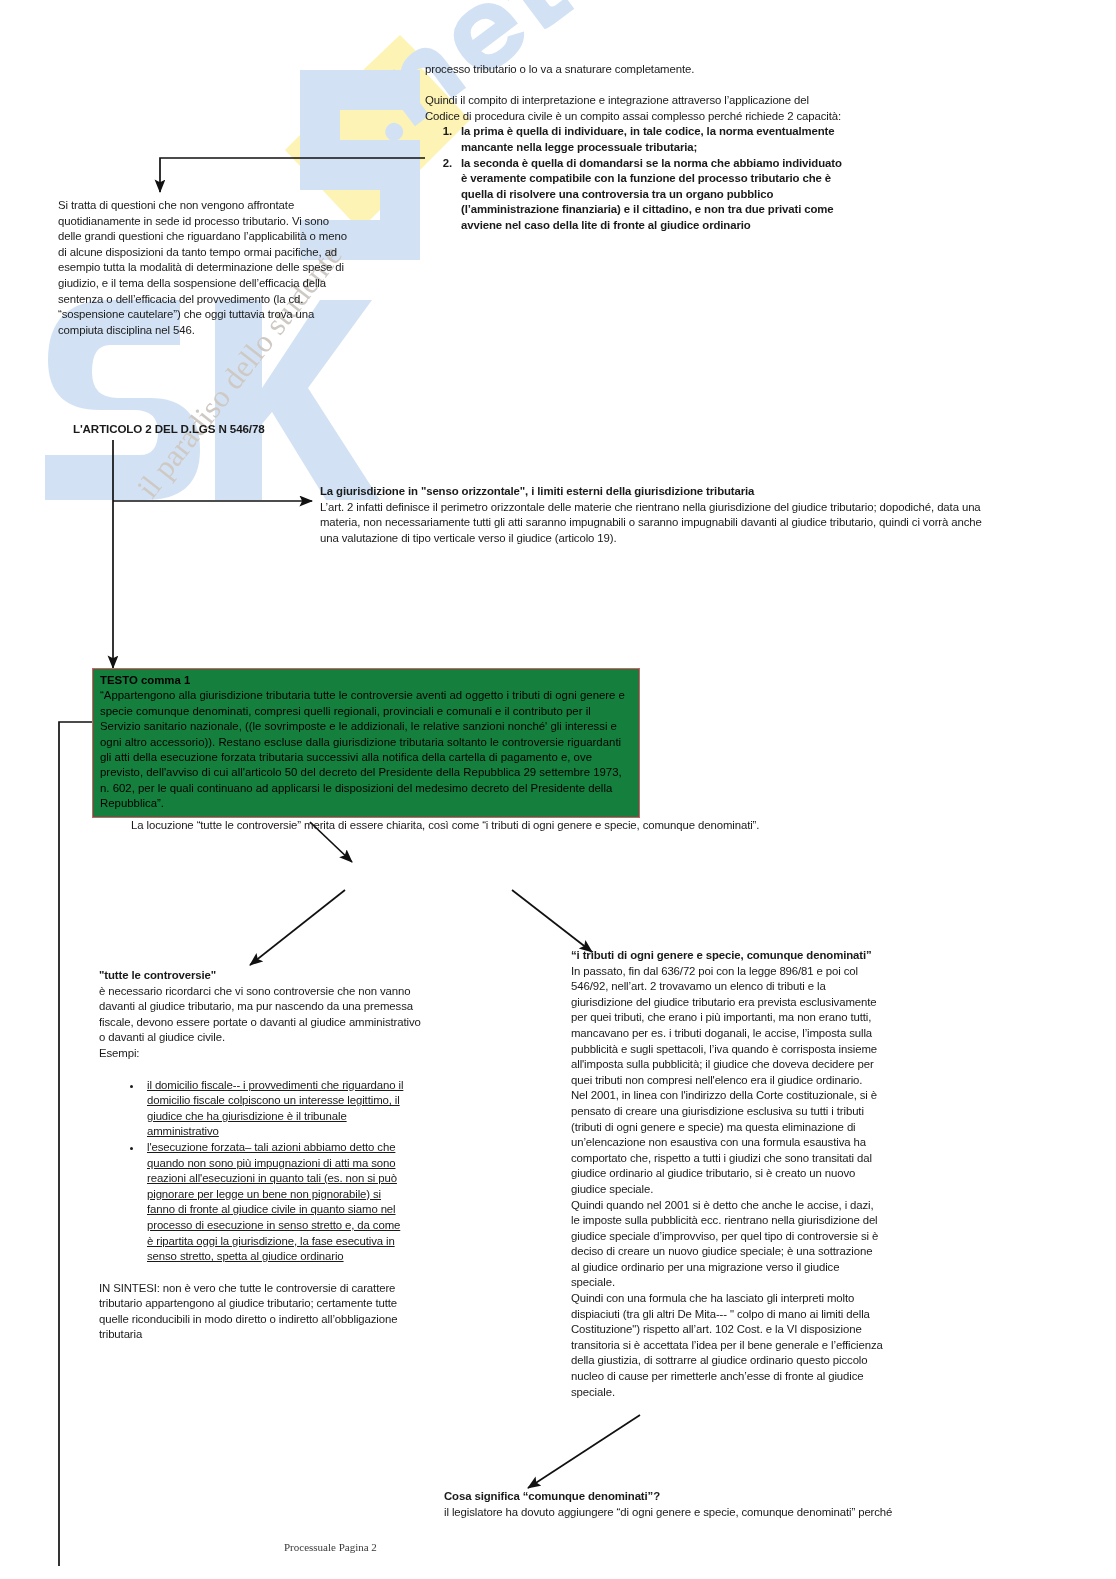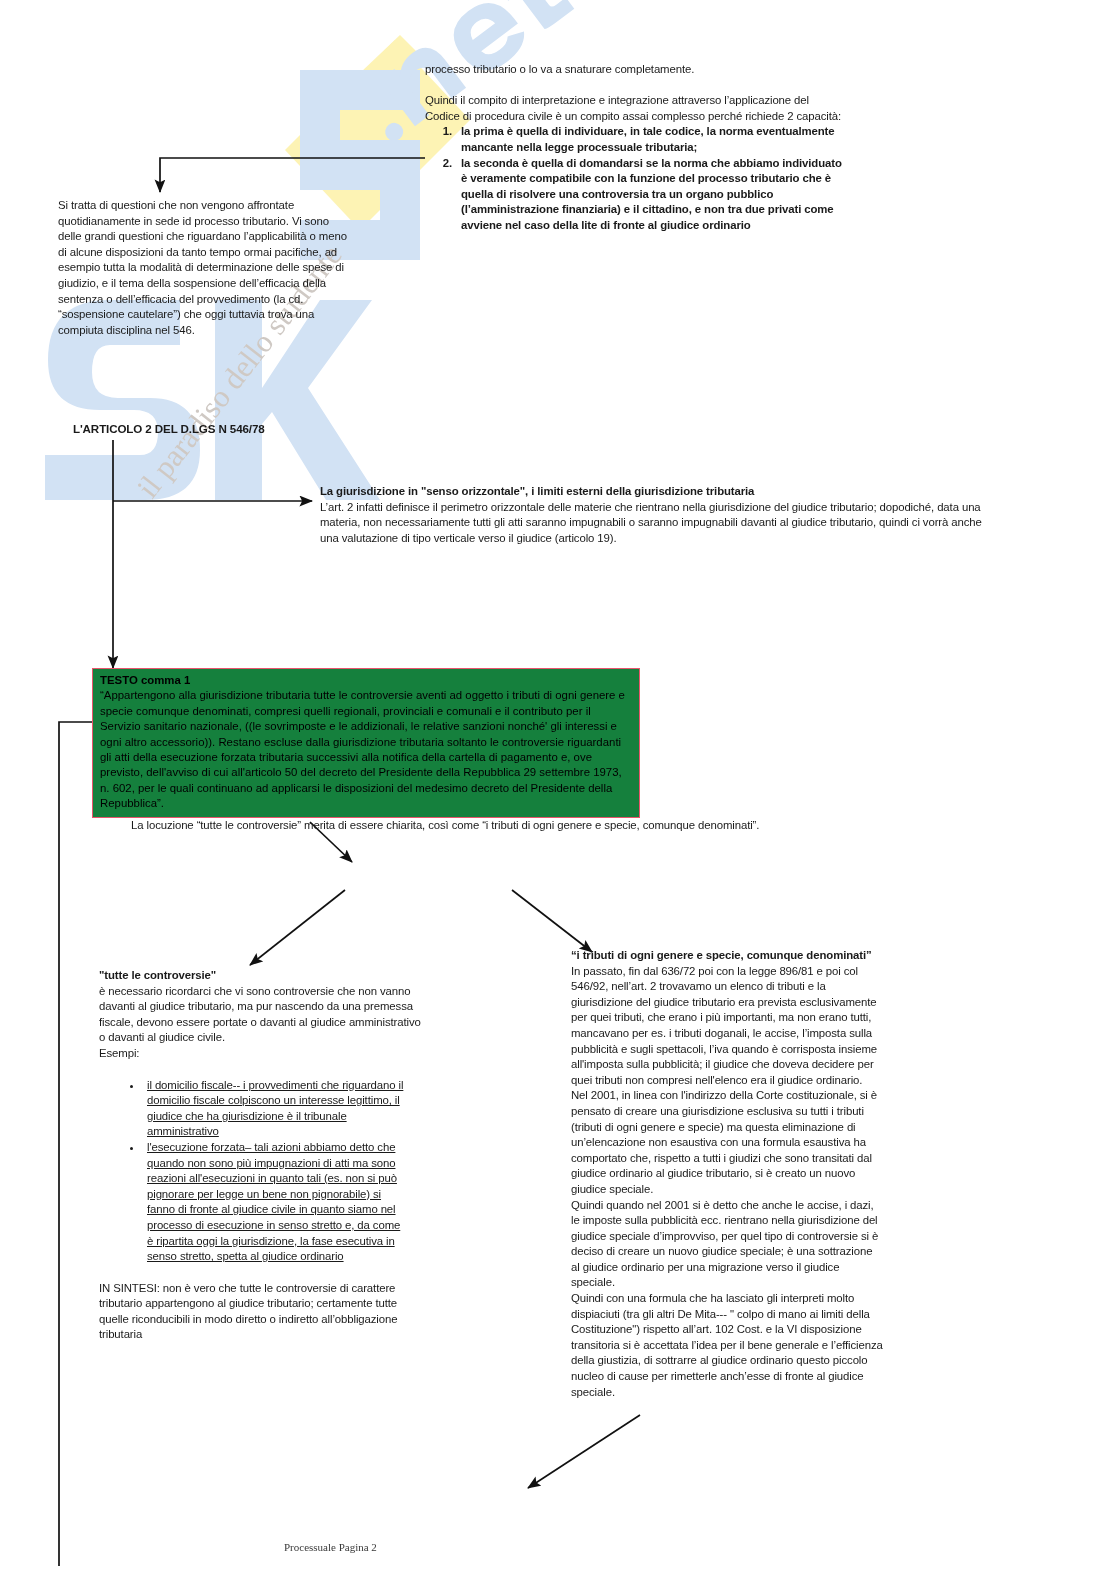--- a/index.html
+++ b/index.html
@@ -181,16 +181,20 @@
   </div>
 
   <div class="tblock" id="tributi" style="left:561px; top:948px; width:312px;margin-left:10px;">
     <p class="hd">“i tributi di ogni genere e specie, comunque denominati”</p>
     <p>In passato, fin dal 636/72 poi con la legge 896/81 e poi col 546/92, nell’art. 2 trovavamo un elenco di tributi e la giurisdizione del giudice tributario era prevista esclusivamente per quei tributi, che erano i più importanti, ma non erano tutti, mancavano per es.  i tributi doganali, le accise, l’imposta sulla pubblicità e sugli spettacoli, l’iva quando è corrisposta insieme all'imposta sulla pubblicità; il giudice che doveva decidere per quei tributi non compresi nell'elenco era il giudice ordinario.</p>
     <p>Nel 2001, in linea con l'indirizzo della Corte costituzionale, si è pensato di creare una giurisdizione esclusiva su tutti i tributi (tributi di ogni genere e specie) ma questa eliminazione di un’elencazione non esaustiva con una formula esaustiva ha comportato che, rispetto a tutti i giudizi che sono transitati dal giudice ordinario al giudice tributario, si è creato un nuovo giudice speciale.</p>
     <p>Quindi quando nel 2001 si è detto che anche le accise, i dazi, le imposte sulla pubblicità ecc. rientrano nella giurisdizione del giudice speciale d’improvviso, per quel tipo di controversie si è deciso di creare un nuovo giudice speciale; è una sottrazione al giudice ordinario per una migrazione verso il giudice speciale.</p>
     <p>Quindi con una formula che ha lasciato gli interpreti molto dispiaciuti (tra gli altri De Mita--- " colpo di mano ai limiti della Costituzione") rispetto all’art. 102 Cost. e la VI disposizione transitoria si è accettata l’idea per il bene generale e l’efficienza della giustizia, di sottrarre al giudice ordinario questo piccolo nucleo di cause per rimetterle anch’esse di fronte al giudice speciale.</p>
   </div>
 
+  <div class="tblock" id="comunque" style="left:444px; top:1489px; width:470px;">
+    <p class="hd">Cosa significa “comunque denominati”?</p>
+    <p>il legislatore ha dovuto aggiungere “di ogni genere e specie, comunque denominati” perché</p>
+  </div>
 
   <div id="footer">Processuale Pagina 2</div>
 
 </div>
 
 </body></html>

